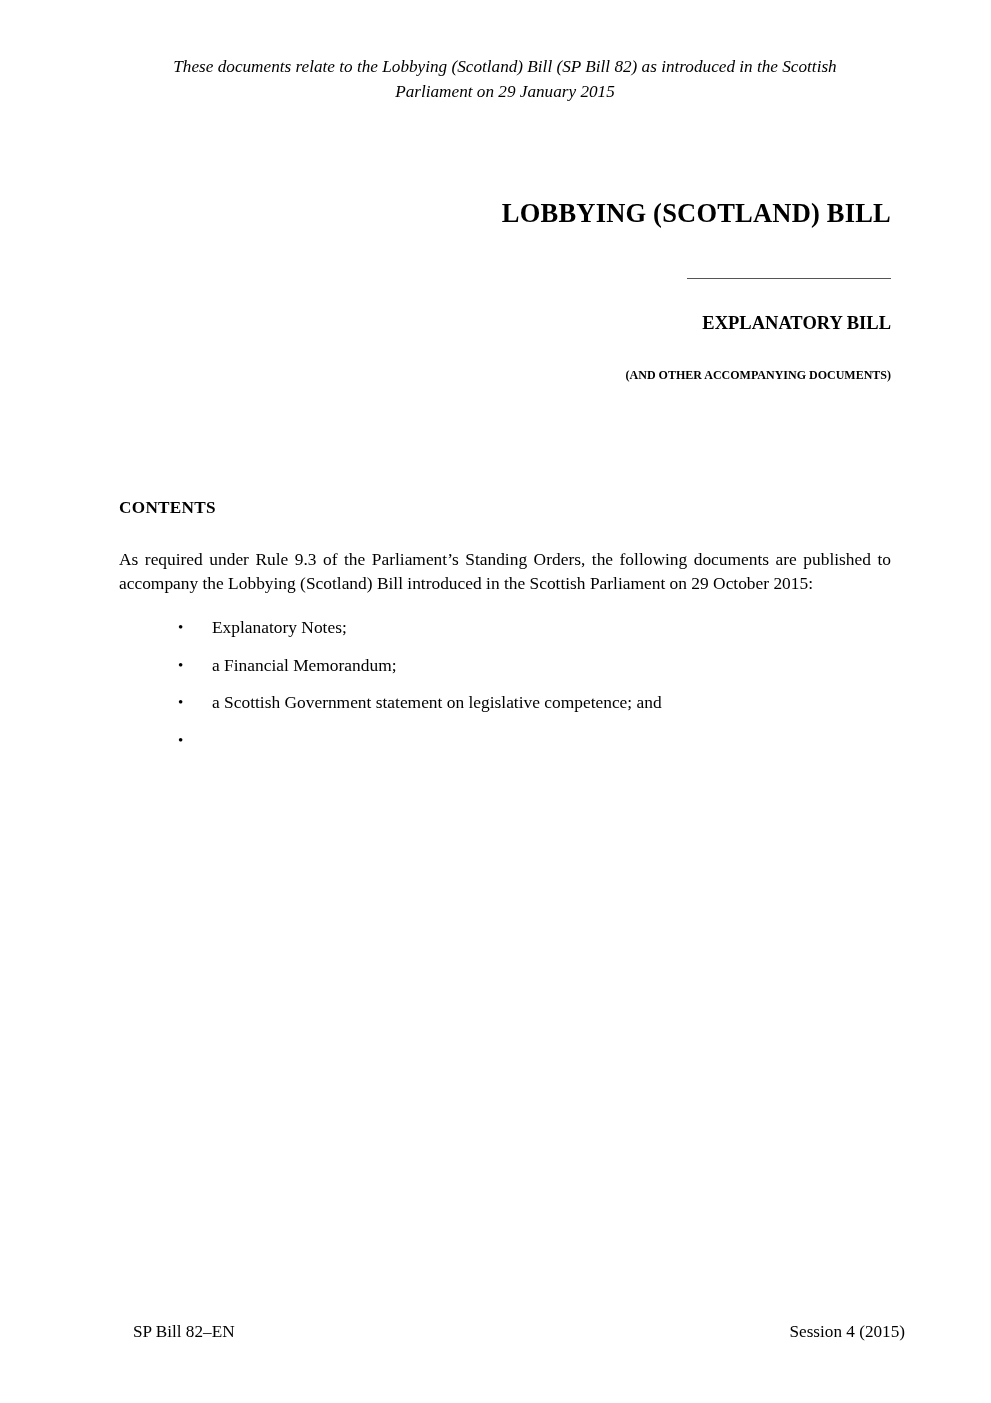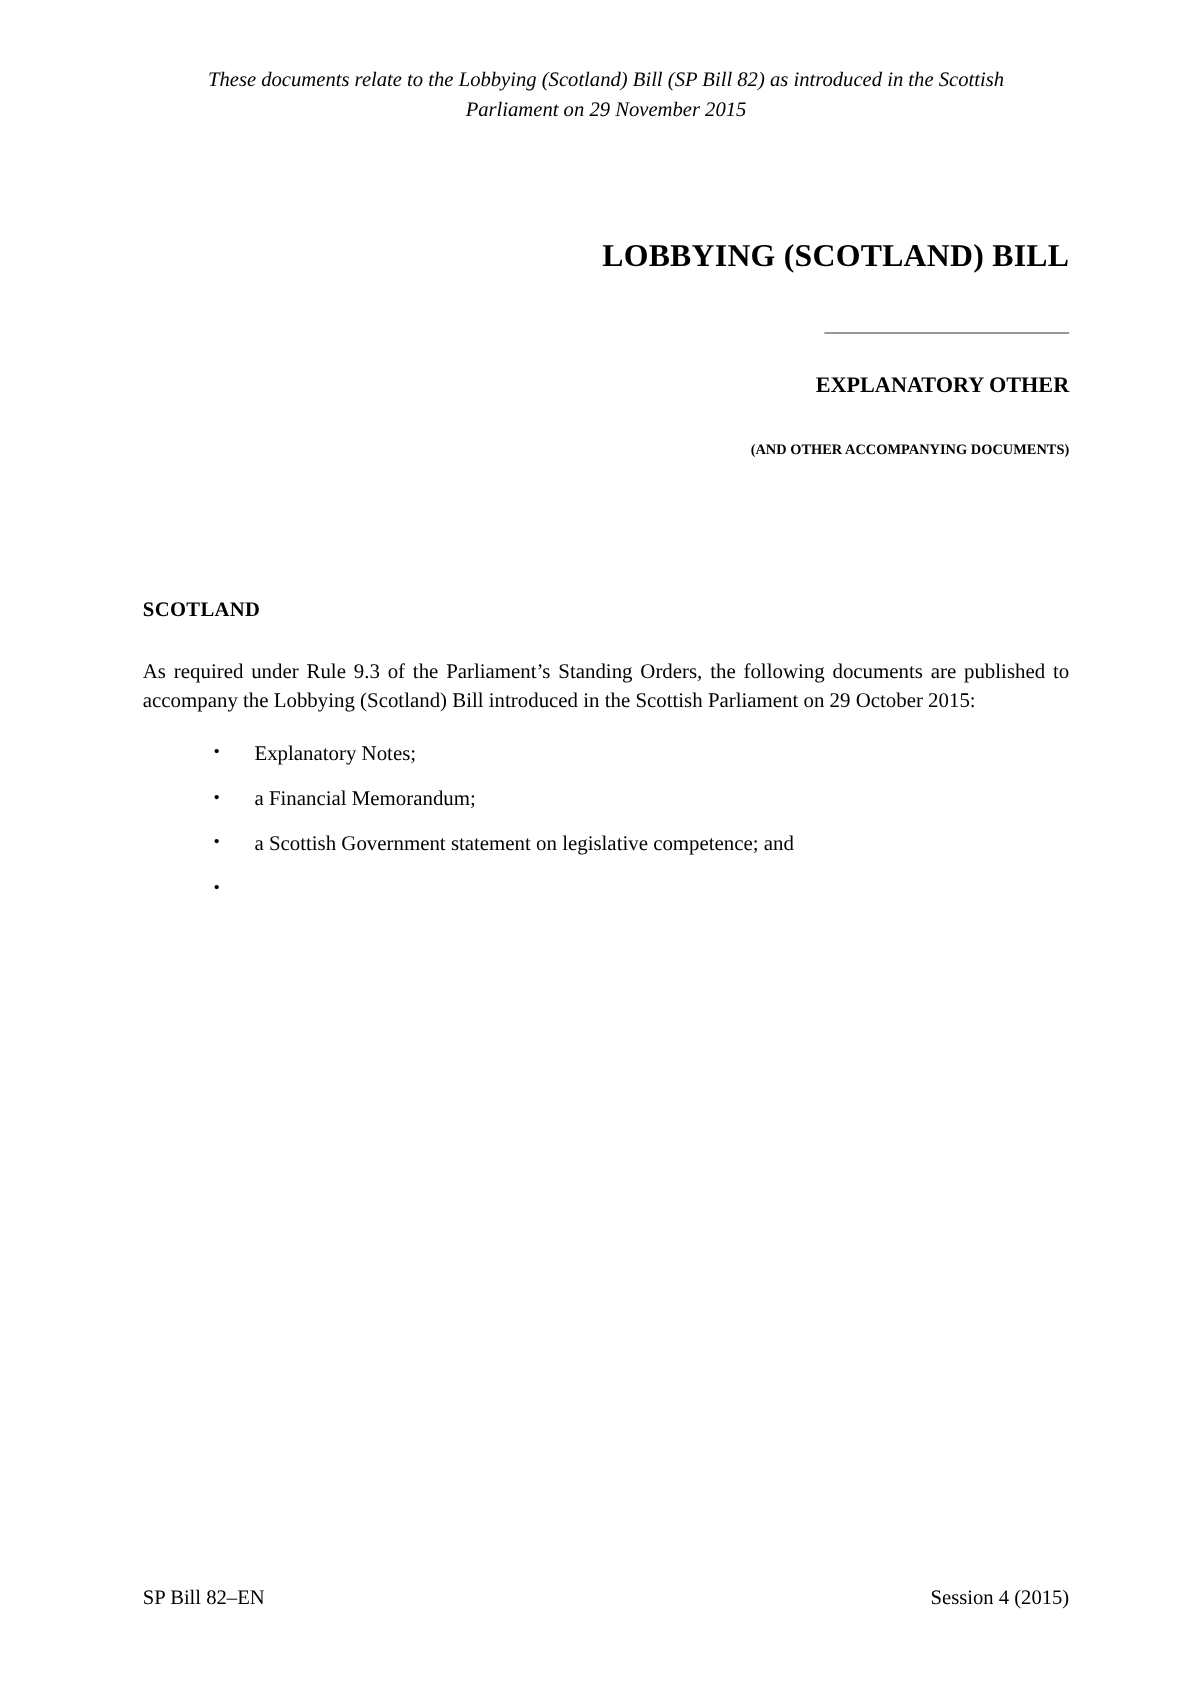--- a/index.html
+++ b/index.html
@@ -115,51 +115,51 @@
   }
   .closing-para {
     margin: 36px 0 0 0;
     font-size: 17.4px;
     line-height: 23.5px;
   }
 
   
   .doc-footer {
     position: absolute;
-    left: 119px;
+    left: 133px;
     top: 1320px;
     width: 772px;
     display: flex;
     justify-content: space-between;
     align-items: flex-end;
     font-size: 17.2px;
     line-height: 23px;
   }
 </style>
 </head>
 <body>
 
 <div class="page">
 
   <div class="doc-header">
     <div>These documents relate to the Lobbying (Scotland) Bill (SP Bill 82) as introduced in the Scottish</div>
-    <div>Parliament on 29 November 2015</div>
+    <div>Parliament on 29 January 2015</div>
   </div>
 
   <div class="title-block">
     <h1 class="doc-title">LOBBYING (SCOTLAND) BILL</h1>
     <div class="rule-wrap">
       <span class="title-rule"></span>
     </div>
-    <div class="subtitle-1">EXPLANATORY OTHER</div>
+    <div class="subtitle-1">EXPLANATORY BILL</div>
     <div class="subtitle-2">(AND OTHER ACCOMPANYING DOCUMENTS)</div>
   </div>
 
   <div class="contents-section">
-    <h2 class="contents-heading">SCOTLAND</h2>
+    <h2 class="contents-heading">CONTENTS</h2>
 
     <p class="intro-para">As required under Rule 9.3 of the Parliament’s Standing Orders, the following documents are published to accompany the Lobbying (Scotland) Bill introduced in the Scottish Parliament on 29 October 2015:</p>
 
     <ul class="bullet-list">
       <li class="bullet-item">
         <span class="bullet-dot">•</span>
         <span>Explanatory Notes;</span>
       </li>
       <li class="bullet-item">
         <span class="bullet-dot">•</span>

